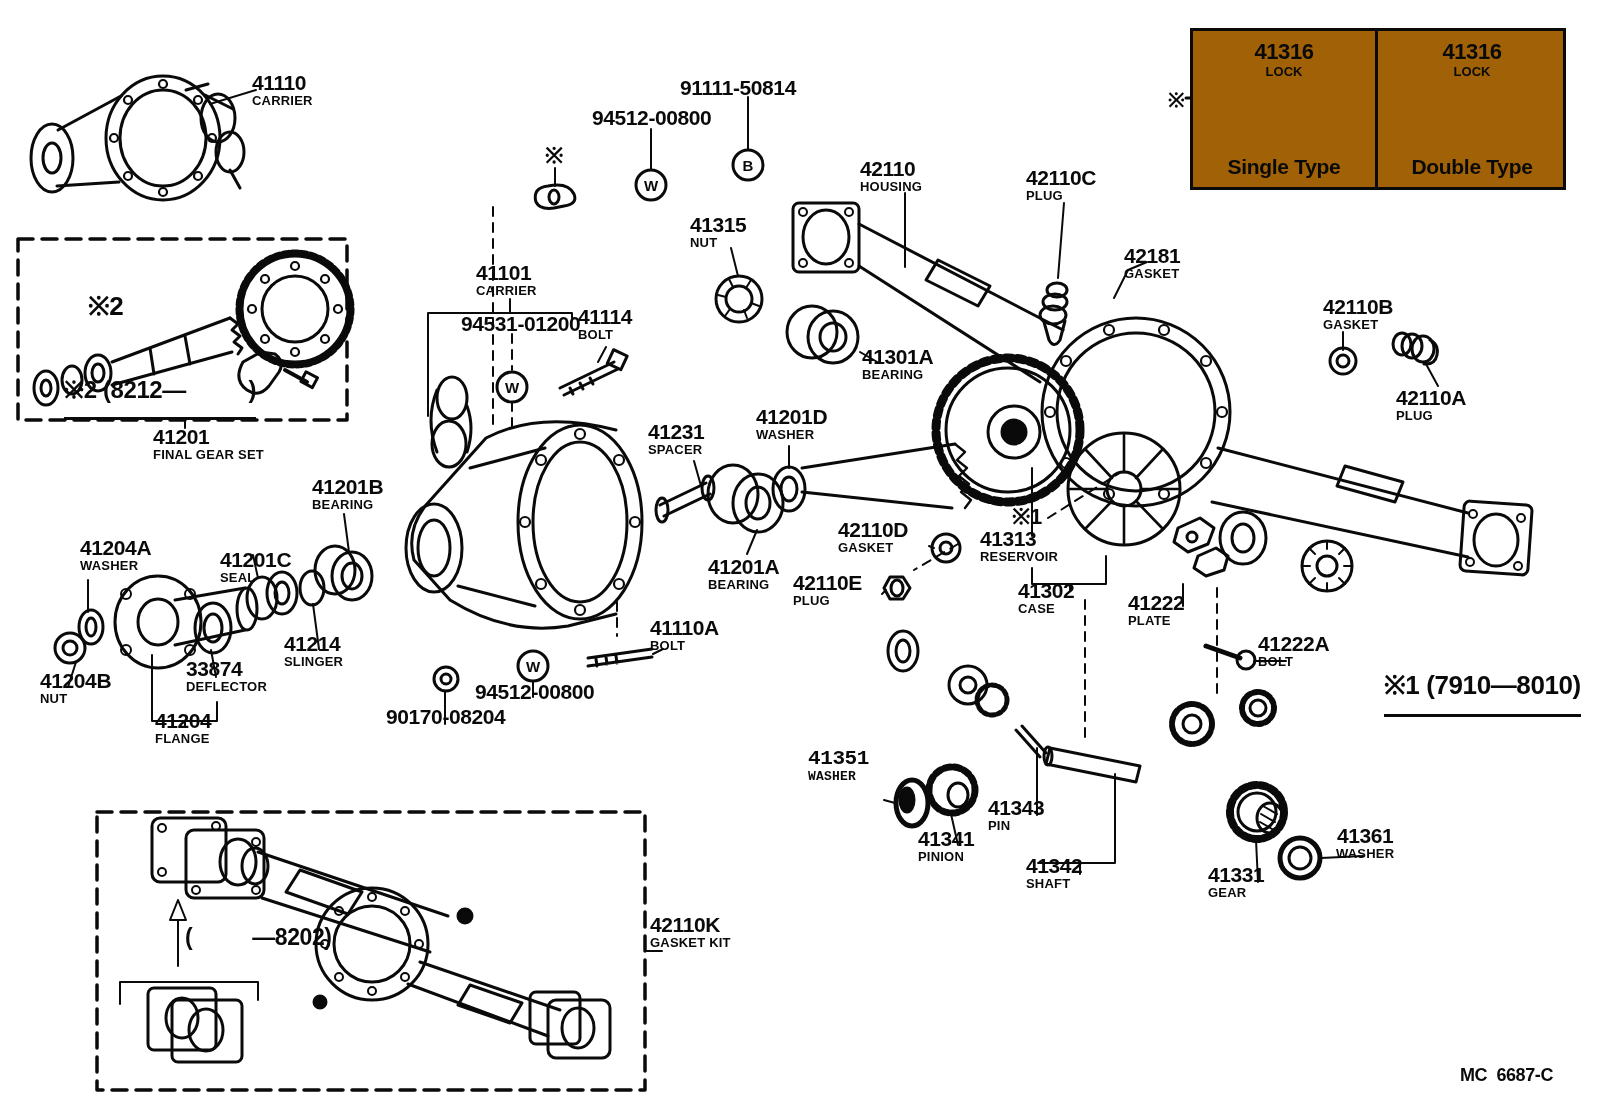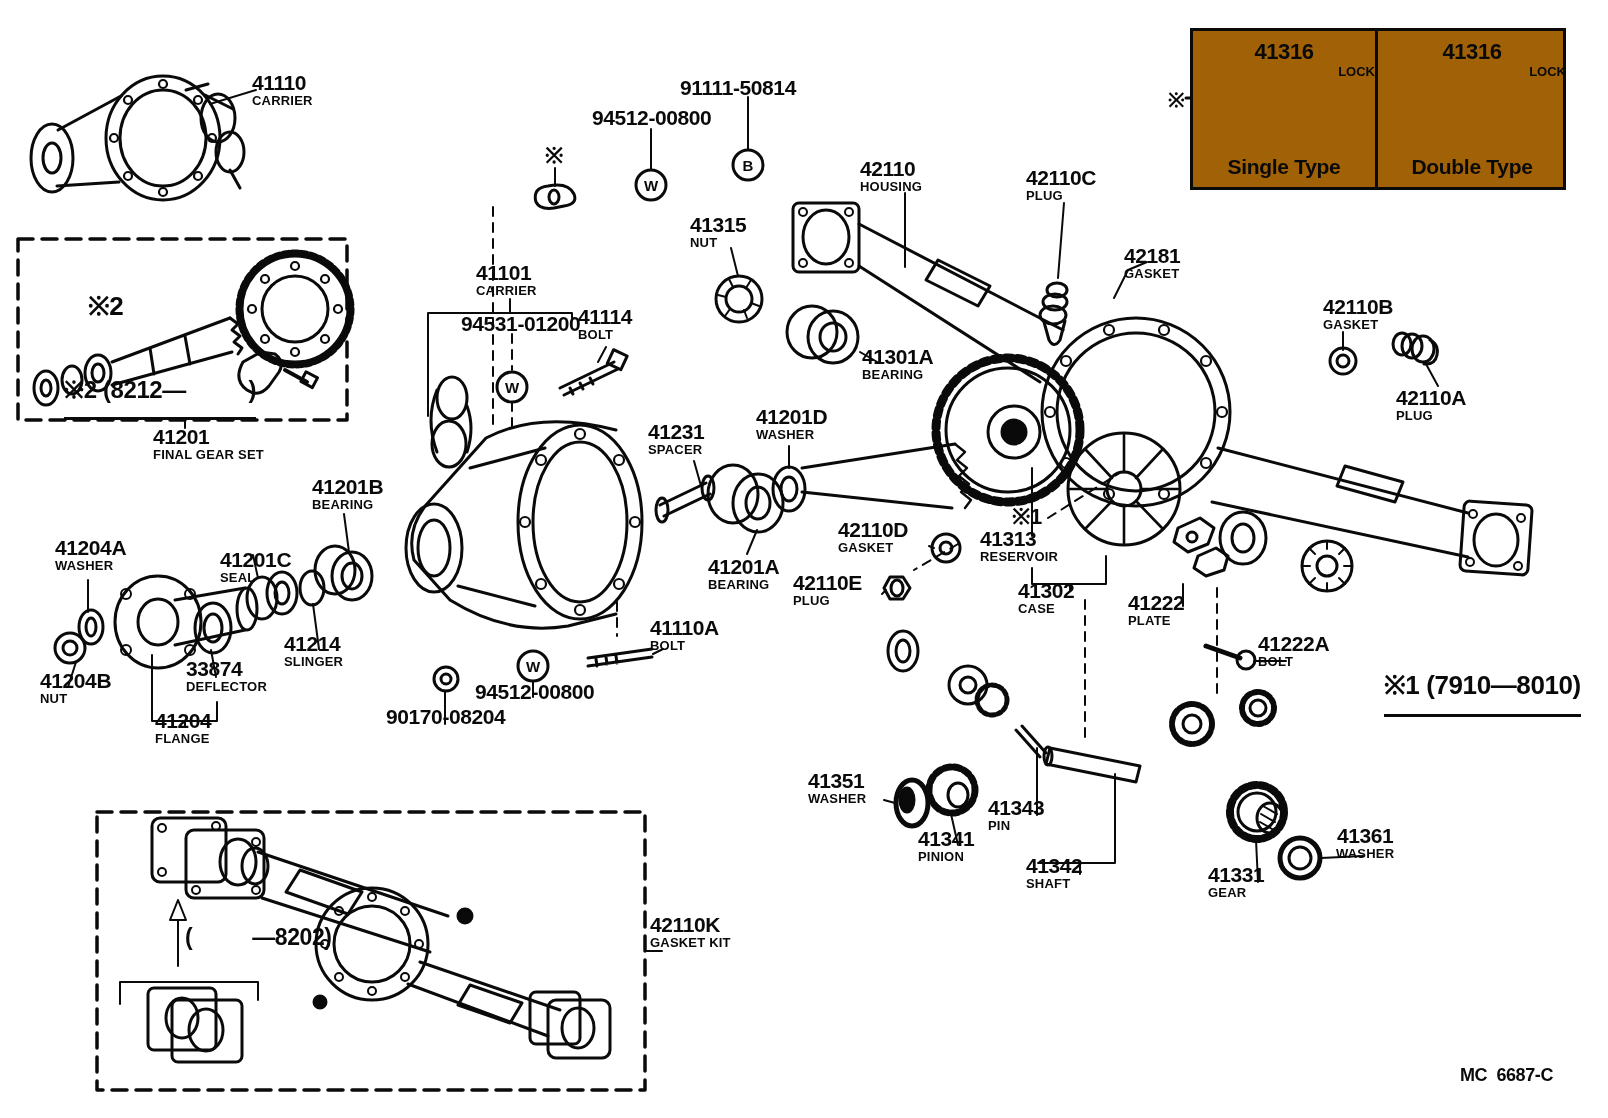--- a/index.html
+++ b/index.html
@@ -12,21 +12,21 @@
   .part-label .num.underline{border-bottom:3px solid #0a0a0a;padding-bottom:15px;}
   .circled-letter{position:absolute;width:27px;height:27px;border:3px solid #0a0a0a;border-radius:50%;
       display:flex;align-items:center;justify-content:center;font-weight:bold;font-size:15px;
       transform:translate(-50%,-50%);background:#fff;z-index:4;}
   
   #inset-box{position:absolute;left:1190px;top:20px;width:370px;height:156px;border:3.5px solid #0a0a0a;
       display:flex;z-index:5;background:#a16207;margin-top:8px;}
   .inset-cell{position:relative;flex:0 0 182px;text-align:center;}
   .inset-cell + .inset-cell{flex:0 0 188px;border-left:3.5px solid #0a0a0a;}
   .inset-num{display:block;font-weight:bold;font-size:22px;margin-top:8px;letter-spacing:-0.4px;}
-  .inset-cap{display:block;font-weight:bold;font-size:13px;margin-top:-1px;text-align:right;}
+  .inset-cap{display:block;font-weight:bold;font-size:13px;margin-top:-1px;}
   .inset-type{position:absolute;left:0;right:0;bottom:8px;font-weight:bold;font-size:21px;letter-spacing:-0.3px;}
   #inset-marker{position:absolute;left:1168px;top:86px;font-weight:bold;font-size:20px;z-index:5;}
 </style>
 </head>
 <body>
 
 <div id="stage">
 
   <svg id="art" width="1608" height="1118" viewBox="0 0 1608 1118" fill="none" stroke="#0a0a0a" stroke-linecap="round" stroke-linejoin="round">
 
@@ -397,29 +397,29 @@
       <div class="part-label" style="left: 838px; top: 519px;"><span class="num">42110D</span><span class="cap">GASKET</span></div>
       <div class="part-label" style="left: 793px; top: 572px;"><span class="num">42110E</span><span class="cap">PLUG</span></div>
       <div class="part-label" style="left: 1012px; top: 506px;"><span class="num" style="font-size: 22px;">※1</span></div>
       <div class="part-label" style="left: 980px; top: 528px;"><span class="num">41313</span><span class="cap">RESERVOIR</span></div>
       <div class="part-label" style="left: 1018px; top: 580px;"><span class="num">41302</span><span class="cap">CASE</span></div>
       <div class="part-label" style="left: 1128px; top: 592px;"><span class="num">41222</span><span class="cap">PLATE</span></div>
       <div class="part-label" style="left: 1258px; top: 633px;"><span class="num">41222A</span><span class="cap">BOLT</span></div>
       <div class="part-label" style="left: 1384px; top: 672px;"><span class="num underline" style="font-size: 26px;">※1 (7910—8010)</span></div>
       <div class="part-label" style="left: 312px; top: 476px;"><span class="num">41201B</span><span class="cap">BEARING</span></div>
       <div class="part-label" style="left: 220px; top: 515px; margin-top: 34px;"><span class="num">41201C</span><span class="cap">SEAL</span></div>
-      <div class="part-label" style="left: 55px; top: 537px;"><span class="num">41204A</span><span class="cap">WASHER</span></div>
+      <div class="part-label" style="left: 80px; top: 537px;"><span class="num">41204A</span><span class="cap">WASHER</span></div>
       <div class="part-label" style="left: 40px; top: 670px;"><span class="num">41204B</span><span class="cap">NUT</span></div>
       <div class="part-label" style="left: 186px; top: 658px;"><span class="num">33874</span><span class="cap">DEFLECTOR</span></div>
       <div class="part-label" style="left: 284px; top: 633px;"><span class="num">41214</span><span class="cap">SLINGER</span></div>
       <div class="part-label" style="left: 155px; top: 710px;"><span class="num">41204</span><span class="cap">FLANGE</span></div>
       <div class="part-label" style="left: 386px; top: 706px;"><span class="num">90170-08204</span></div>
       <div class="part-label" style="left: 475px; top: 681px;"><span class="num">94512-00800</span></div>
       <div class="part-label" style="left: 650px; top: 617px;"><span class="num">41110A</span><span class="cap">BOLT</span></div>
-      <div class="part-label" style="left: 808px; top: 770px;"><span class="num">41351</span><span class="cap">WASHER</span></div>
+      <div class="part-label" style="left: 808px; top: 748px; font-family: Liberation Mono, monospace;"><span class="num">41351</span><span class="cap">WASHER</span></div>
       <div class="part-label" style="left: 918px; top: 828px;"><span class="num">41341</span><span class="cap">PINION</span></div>
       <div class="part-label" style="left: 988px; top: 797px;"><span class="num">41343</span><span class="cap">PIN</span></div>
       <div class="part-label" style="left: 1026px; top: 855px;"><span class="num">41342</span><span class="cap">SHAFT</span></div>
       <div class="part-label" style="left: 1208px; top: 864px;"><span class="num">41331</span><span class="cap">GEAR</span></div>
       <div class="part-label" style="left: 1336px; top: 825px; text-align: center;"><span class="num">41361</span><span class="cap">WASHER</span></div>
       <div class="part-label" style="left: 650px; top: 914px;"><span class="num">42110K</span><span class="cap">GASKET KIT</span></div>
       <div class="part-label" style="left: 185px; top: 926px;"><span class="num" style="font-size: 23px;">(          —8202)</span></div>
       <div class="part-label" style="left: 1460px; top: 1066px;"><span class="num" style="font-size: 18px;">MC  6687-C</span></div>
       <div class="circled-letter" style="left: 651px; top: 185px;">W</div>
       <div class="circled-letter" style="left: 748px; top: 165px;">B</div>

